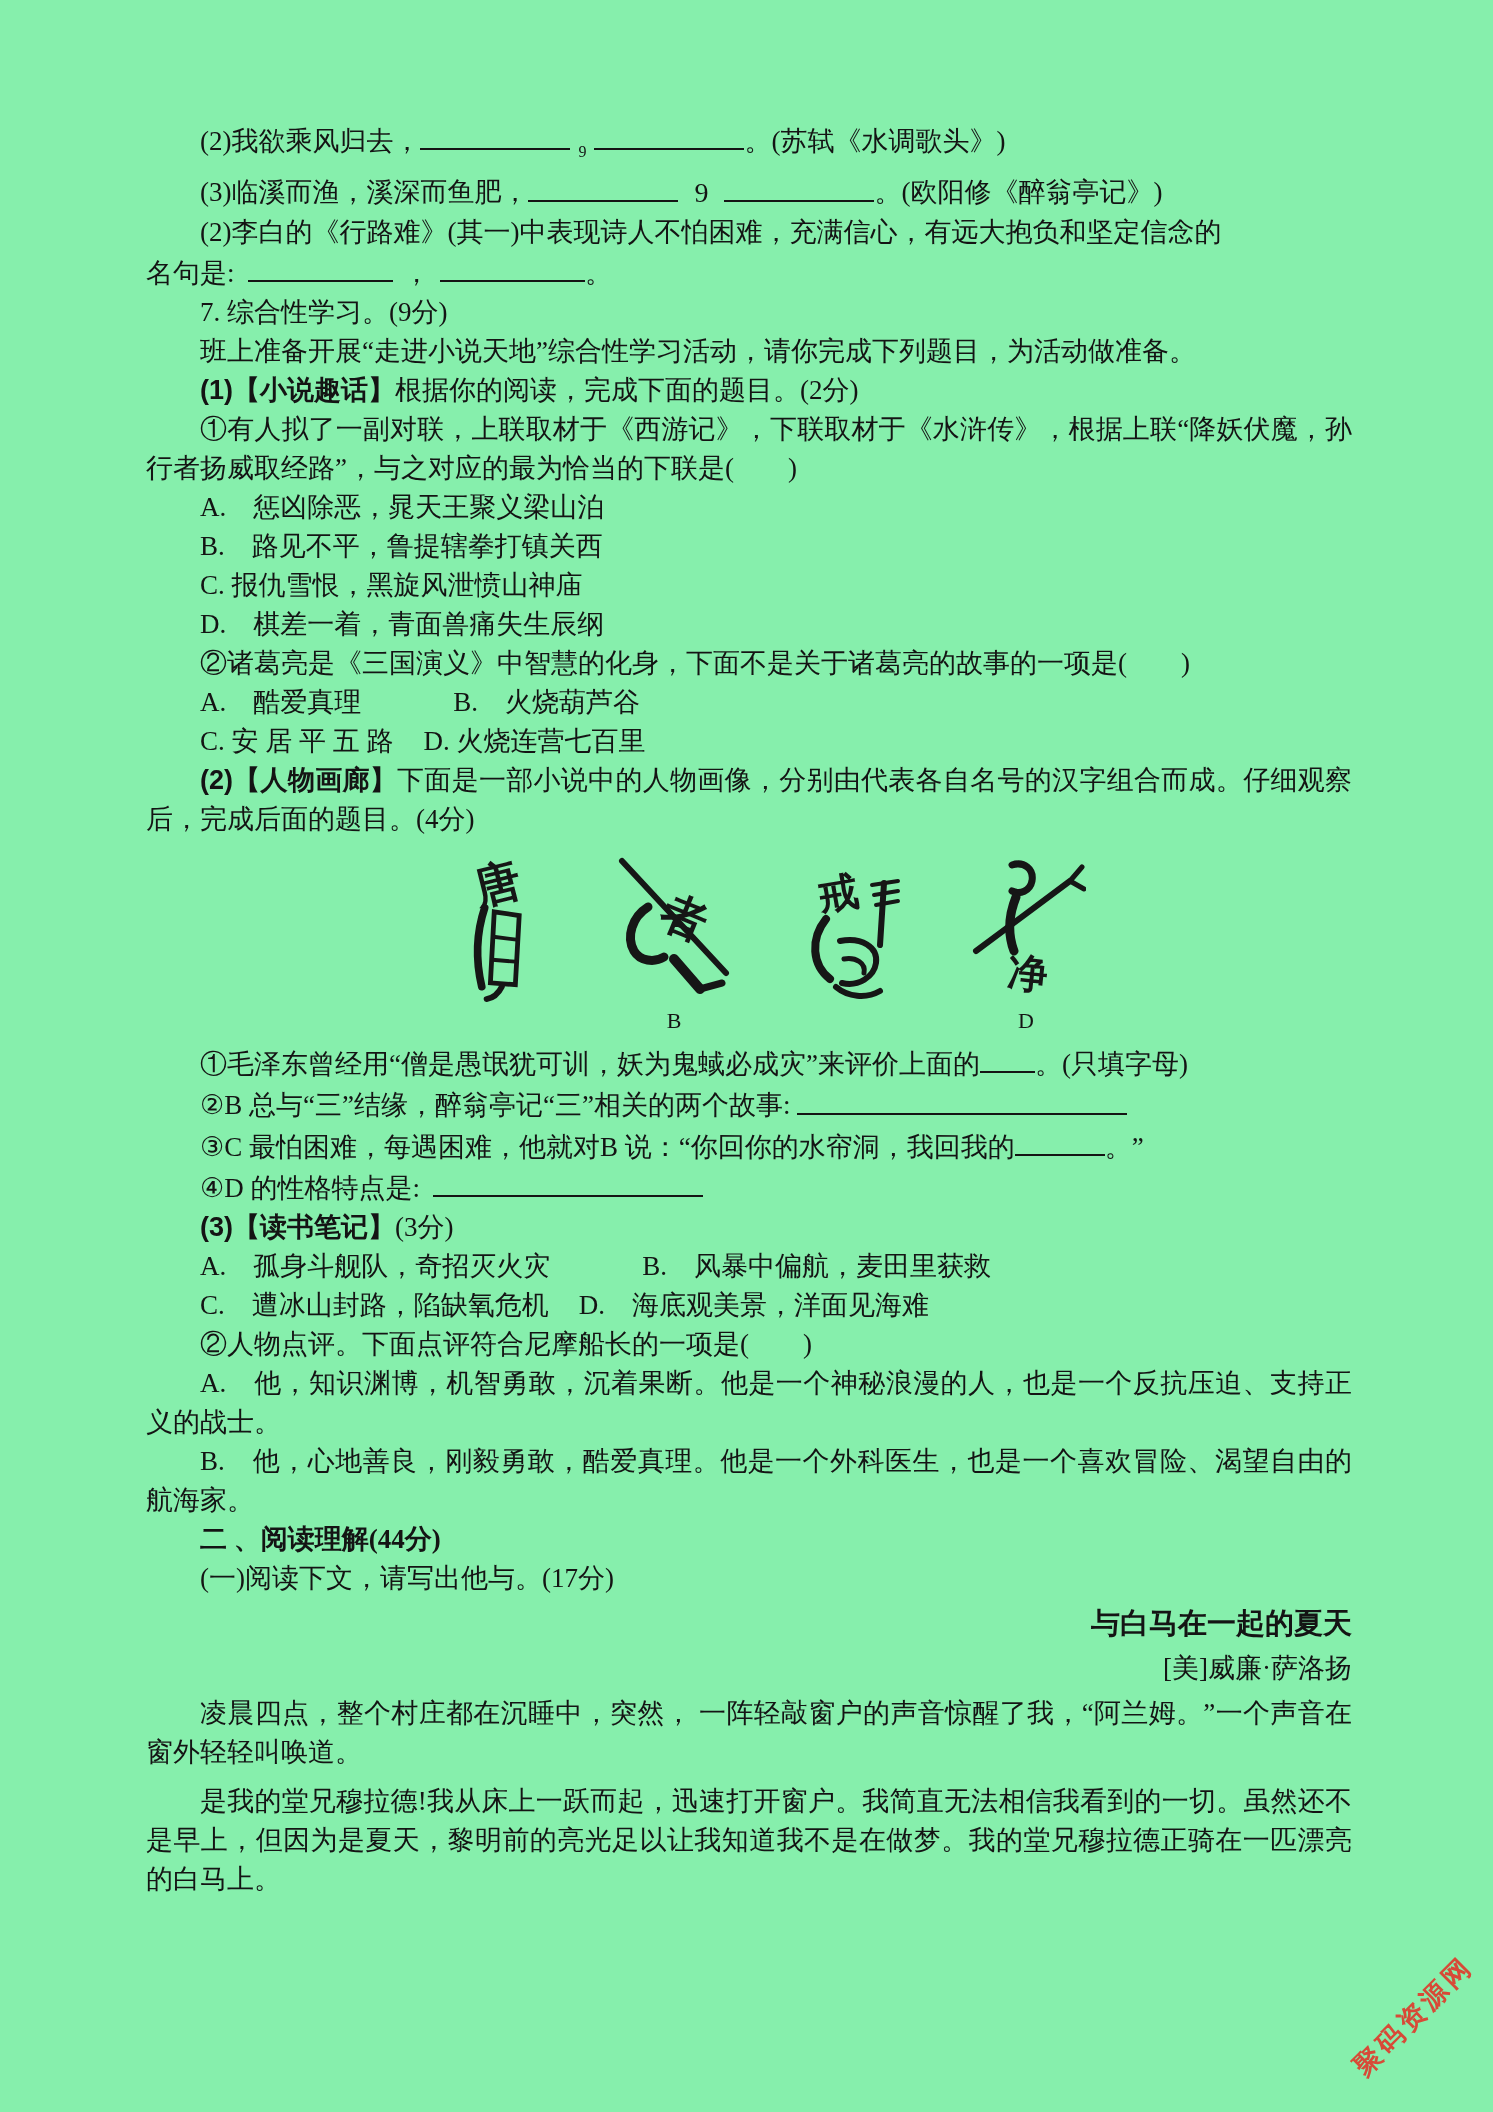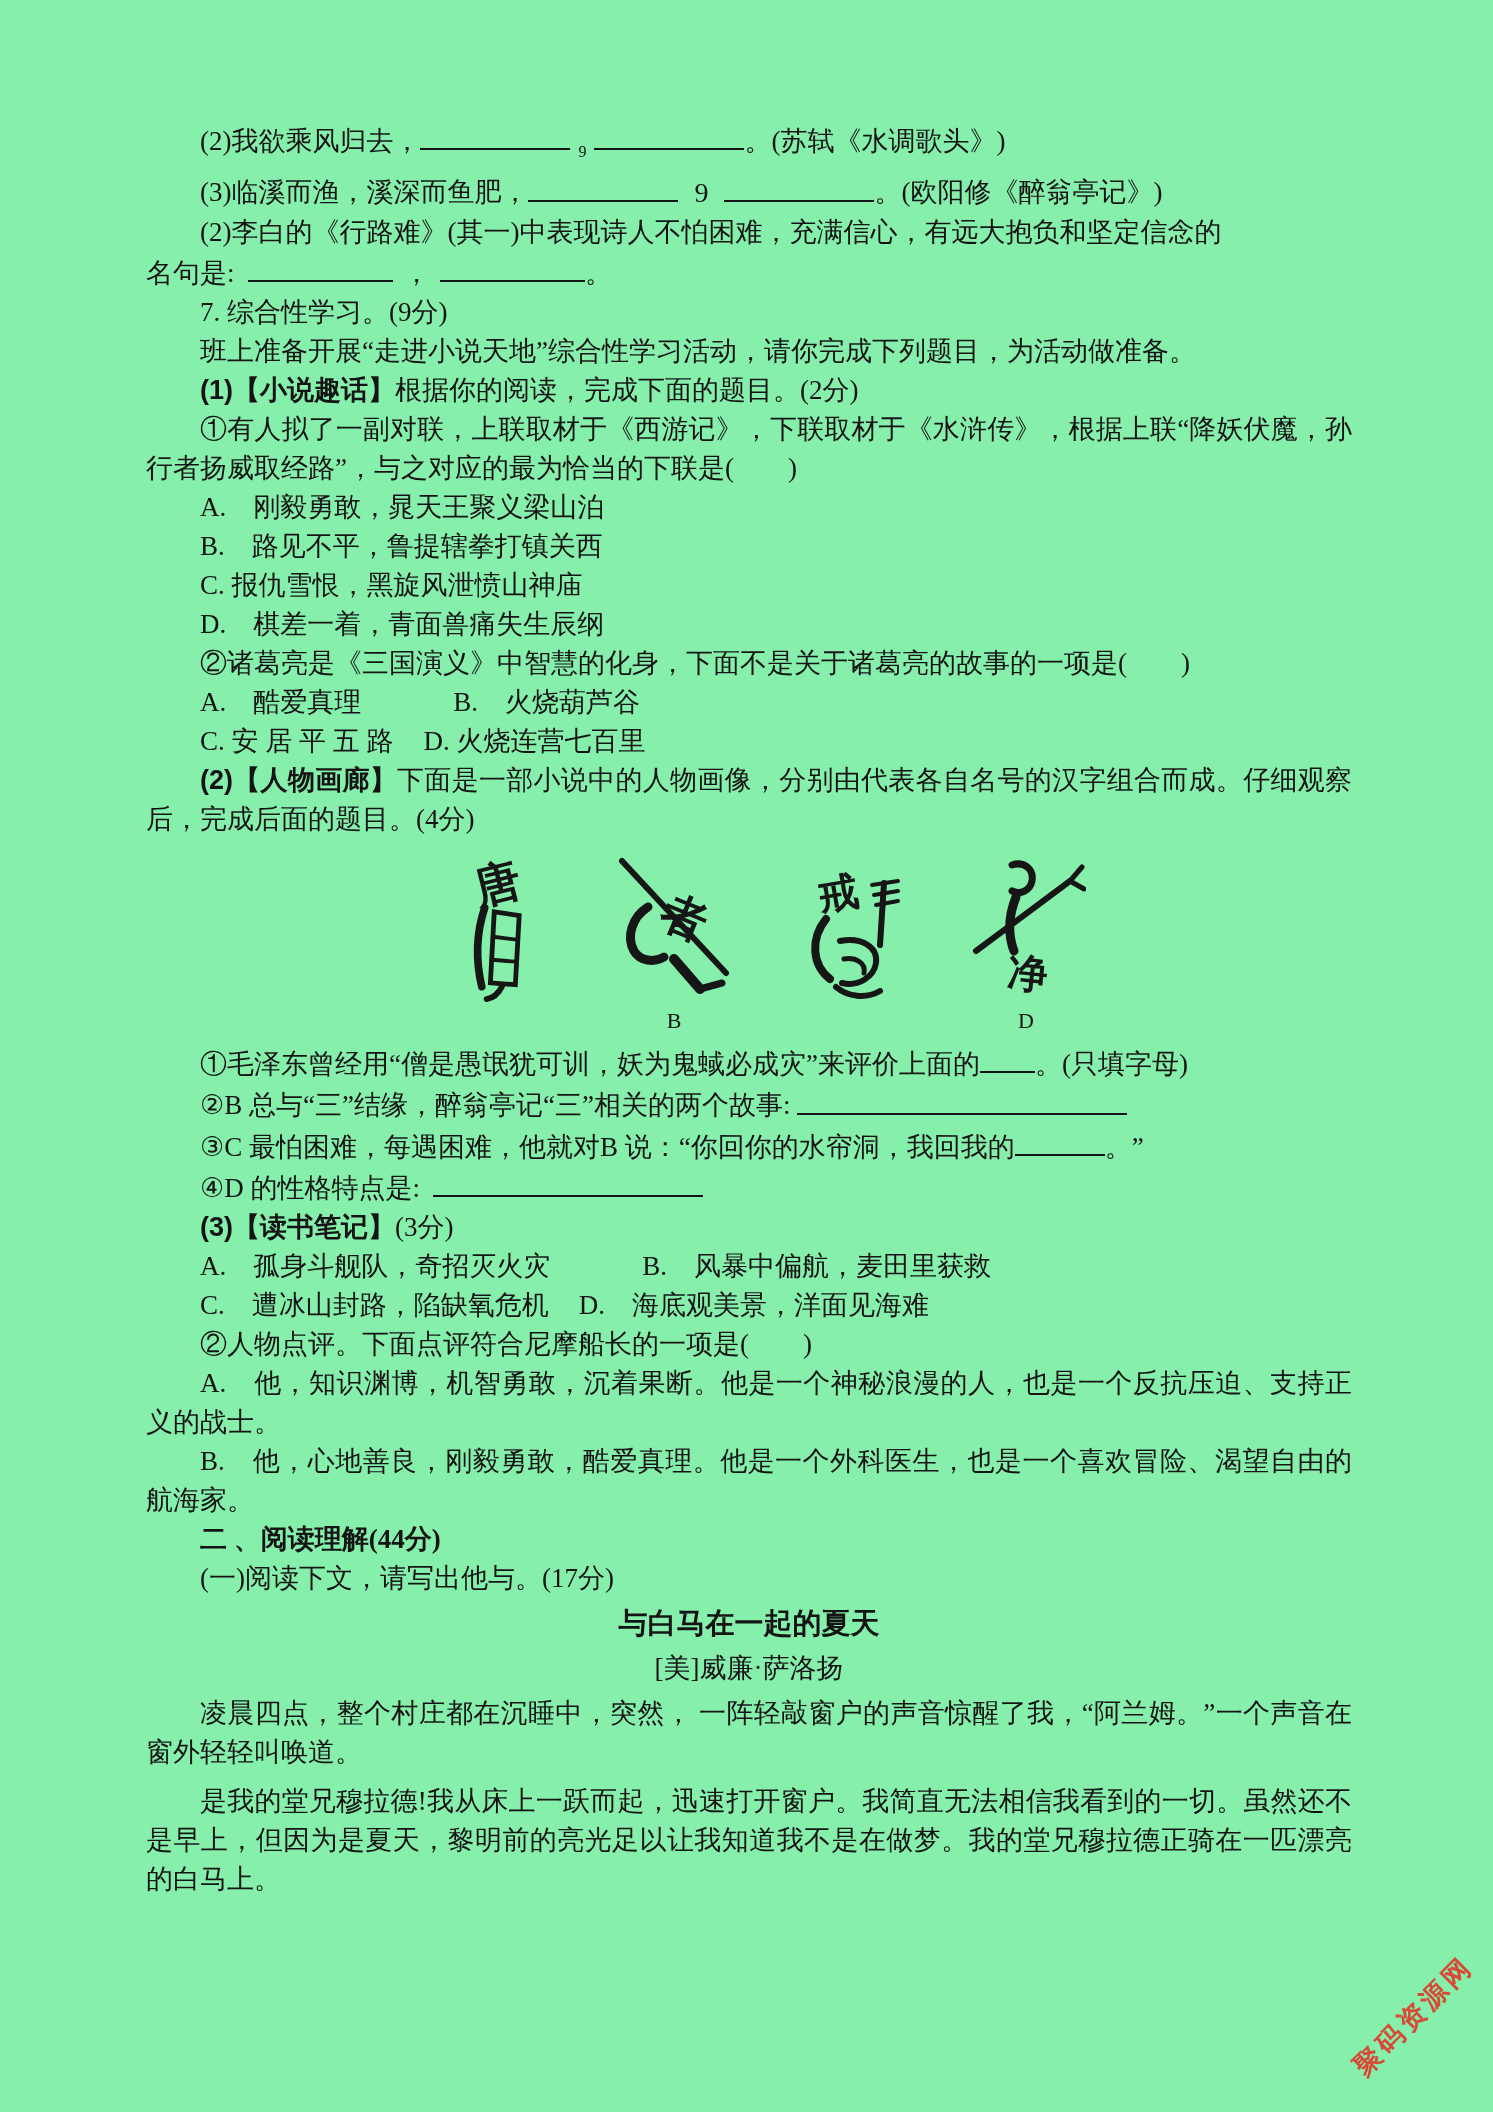--- a/index.html
+++ b/index.html
@@ -17,21 +17,21 @@
     left:146px; top:120px;
     width:1206px;
     font-size:27px;
     line-height:39px;
   }
   p { margin:0; text-align:justify; }
   .indent { text-indent:2em; }
   .opt { padding-left:2em; }
   .tag { font-family:"Liberation Sans", sans-serif; font-weight:bold; }
   .bold-sans { font-family:Liberation Serif, serif; font-weight:bold; }
-  .center { text-align:center; }
+  .center { text-align:right; }
   .blank {
     display:inline-block;
     border-bottom:2px solid #141414;
     height:1.05em;
     vertical-align:baseline;
   }
   .w55{width:55px} .w90{width:90px} .w145{width:145px} .w150{width:150px}
   .w270{width:270px} .w330{width:330px}
   .sep9small { font-size:16px; vertical-align:-7px; margin:0 8px; }
   .sep9 { font-size:28px; margin:0 16px; }
@@ -73,21 +73,21 @@
     <p class="indent"><span>(3)临溪而渔，溪深而鱼肥，</span><span class="blank w150"></span><span class="sep9">9</span><span class="blank w150"></span><span>。(欧阳修《醉翁亭记》)</span></p>
 
     <p class="indent">(2)李白的《行路难》(其一)中表现诗人不怕困难，充满信心，有远大抱负和坚定信念的</p>
     <p><span>名句是:</span>&nbsp;&nbsp;<span class="blank w145"></span><span class="sep-punct">，</span><span class="blank w145"></span><span>。</span></p>
 
     <p class="indent">7. 综合性学习。(9分)</p>
     <p class="indent">班上准备开展“走进小说天地”综合性学习活动，请你完成下列题目，为活动做准备。</p>
 
     <p class="indent"><span class="tag">(1)【小说趣话】</span><span>根据你的阅读，完成下面的题目。(2分)</span></p>
     <p class="indent">①有人拟了一副对联，上联取材于《西游记》，下联取材于《水浒传》，根据上联“降妖伏魔，孙行者扬威取经路”，与之对应的最为恰当的下联是(　　)</p>
-    <p class="opt">A.　刚毅勇敢，晁天王聚义梁山泊</p>
+    <p class="opt">A.　惩凶除恶，晁天王聚义梁山泊</p>
     <p class="opt">B.　路见不平，鲁提辖拳打镇关西</p>
     <p class="opt">C. 报仇雪恨，黑旋风泄愤山神庙</p>
     <p class="opt">D.　棋差一着，青面兽痛失生辰纲</p>
     <p class="indent">②诸葛亮是《三国演义》中智慧的化身，下面不是关于诸葛亮的故事的一项是(　　)</p>
     <p class="opt"><span>A.　酷爱真理</span><span class="colgap"></span><span>B.　火烧葫芦谷</span></p>
     <p class="opt"><span>C. 安 居 平 五 路</span><span class="colgap-sm"></span><span>D. 火烧连营七百里</span></p>
 
     <p class="indent"><span class="tag">(2)【人物画廊】</span><span>下面是一部小说中的人物画像，分别由代表各自名号的汉字组合而成。仔细观察后，完成后面的题目。(4分)</span></p>
 
     <div class="figures-row">

